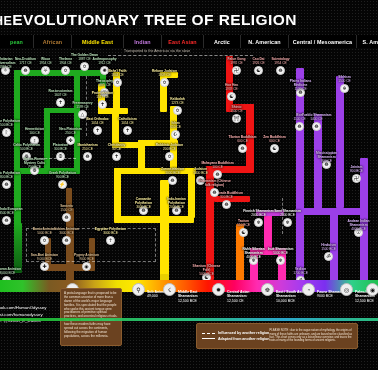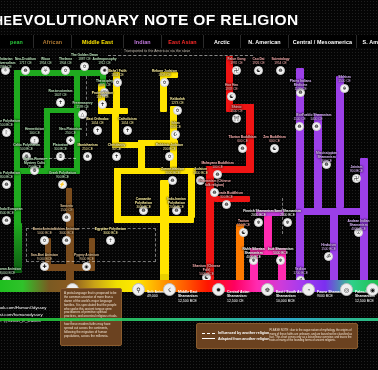--- a/index.html
+++ b/index.html
@@ -128,21 +128,21 @@
 </style>
 </head>
 <body>
 
 <div id="root">
 
   <div class="dots"></div>
 
   <div class="titlebar">
     <div class="title">
-      <span class="sc">HE</span><span>EVOLUTIONARY NOTE OF RELIGION</span>
+      <span class="sc">HE</span><span>EVOLUTIONARY TREE OF RELIGION</span>
     </div>
   </div>
 
   <div class="legendbar" id="legendbar">
       <div class="lg" style="width: 34px; color: rgb(41, 196, 58);">pean</div>
       <div class="lg" style="width: 38px; color: rgb(176, 122, 51);">African</div>
       <div class="lg" style="width: 52px; color: rgb(255, 230, 0);">Middle East</div>
       <div class="lg" style="width: 38px; color: rgb(196, 122, 224);">Indian</div>
       <div class="lg" style="width: 42px; color: rgb(255, 42, 42);">East Asian</div>
       <div class="lg" style="width: 37px; color: rgb(255, 255, 255);">Arctic</div>

